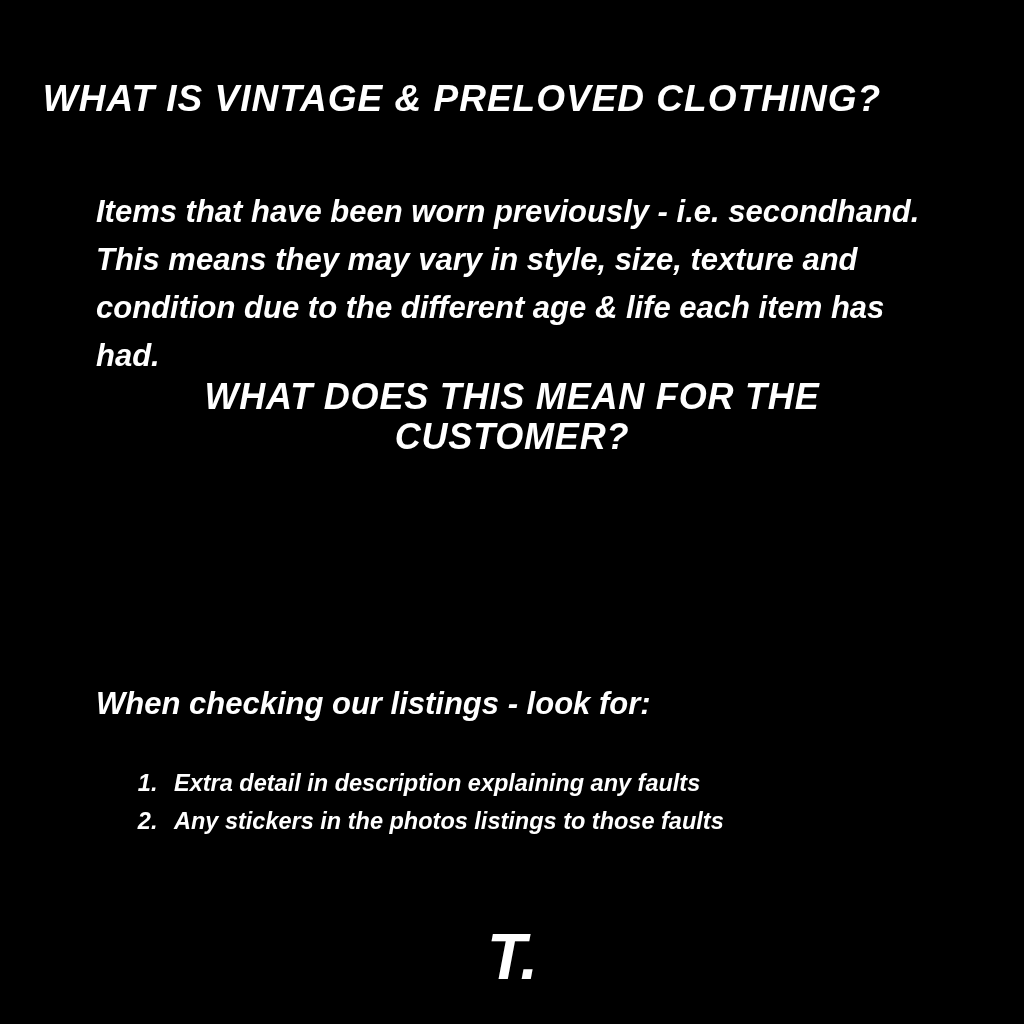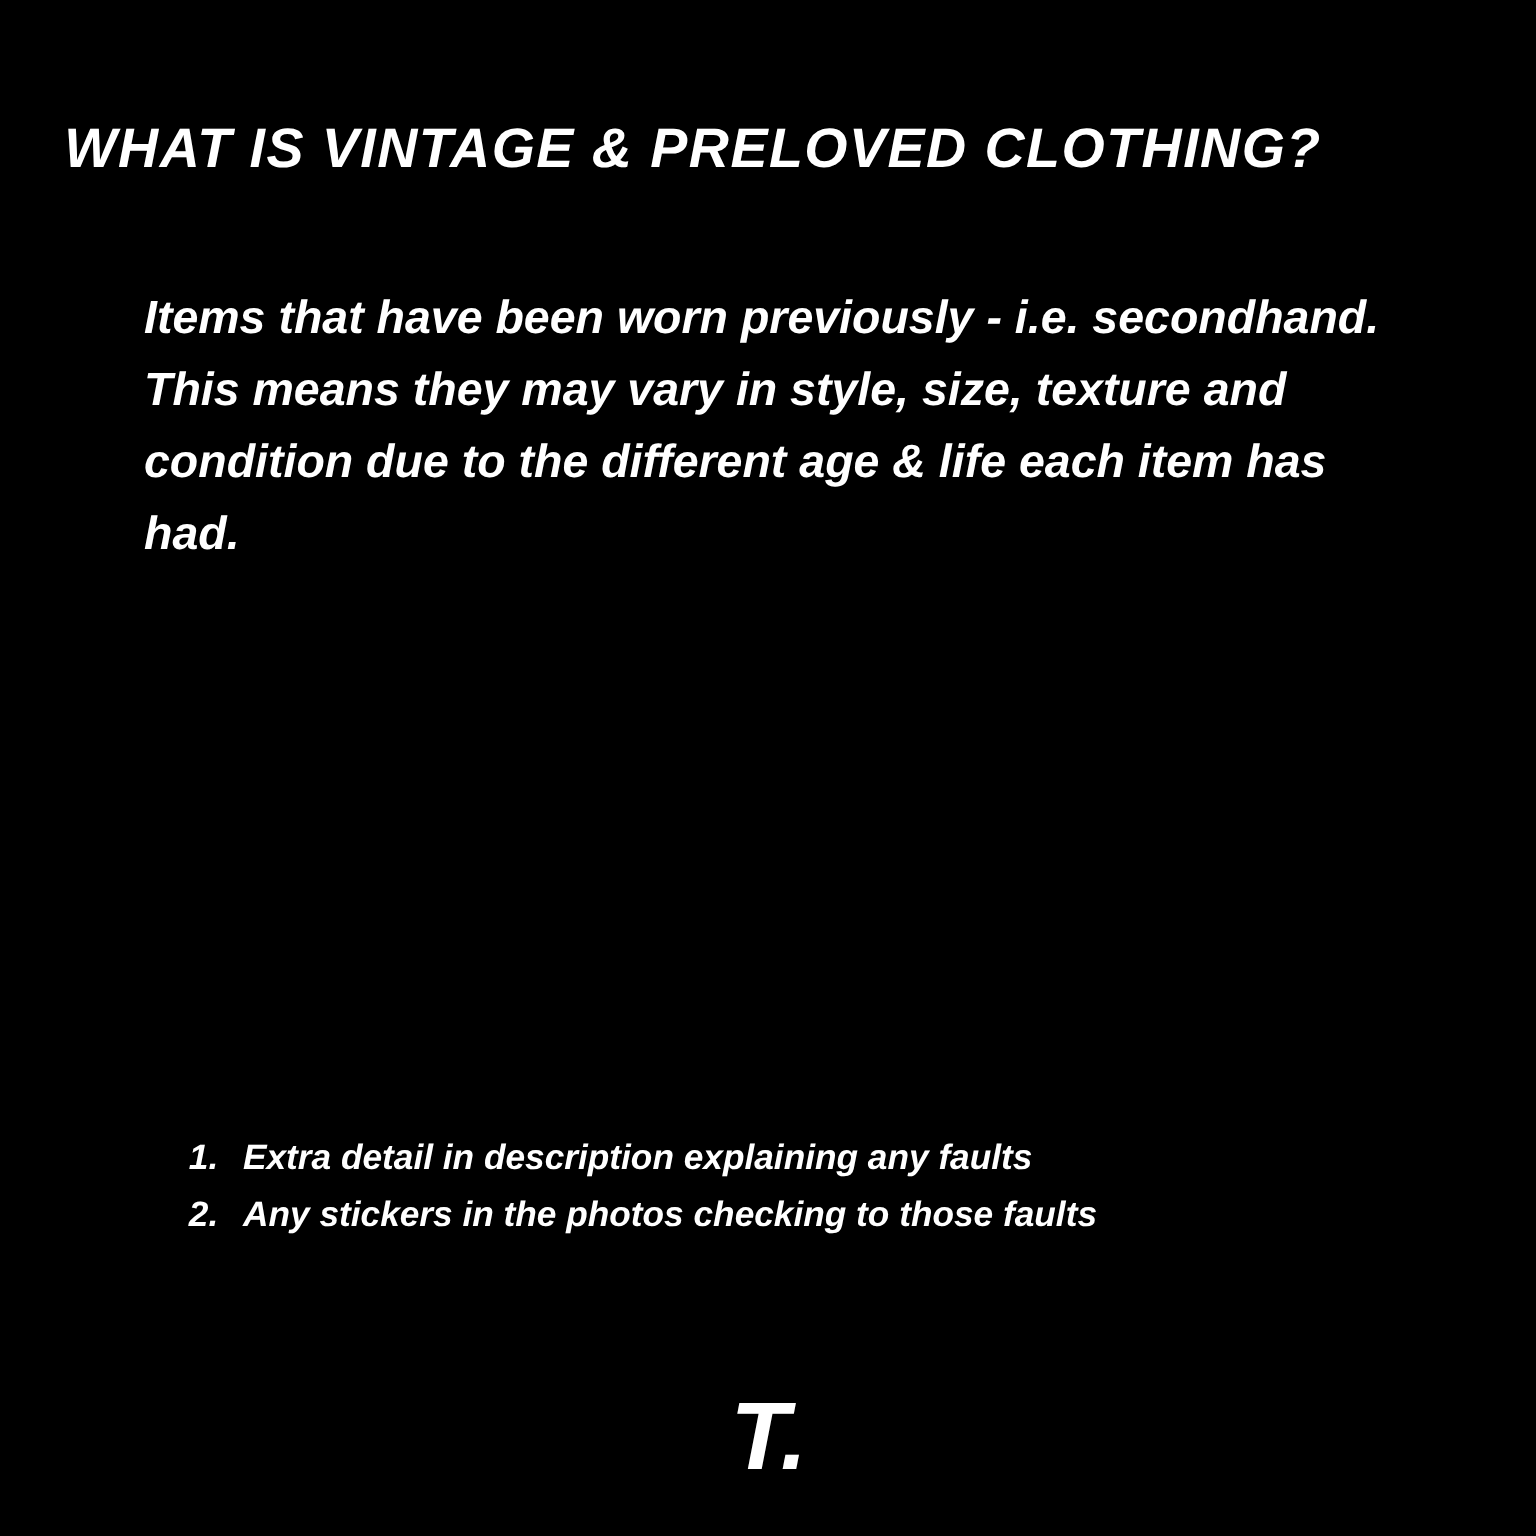--- a/index.html
+++ b/index.html
@@ -73,21 +73,21 @@
     top: 680px;
     width: 840px;
   }
   .list-wrap {
     position: absolute;
     left: 96px;
     top: 752px;
     width: 840px;
   }
   ol.faults {
-    margin: 0;
+    margin: 12px;
     padding-left: 56px;
     list-style-position: outside;
   }
   ol.faults li {
     font-weight: bold;
     font-style: italic;
     font-size: 23.5px;
     line-height: 1.62;
     padding-left: 10px;
   }
@@ -109,25 +109,31 @@
 <body>
 
 <div class="page">
 
   <h1 class="heading h1-main">WHAT IS VINTAGE &amp; PRELOVED CLOTHING?</h1>
 
   <div class="block-p1">
     <p class="body-text">Items that have been worn previously - i.e. secondhand. This means they may vary in style, size, texture and condition due to the different age &amp; life each item has had.</p>
   </div>
 
+  <div class="sub-heading-wrap">
+    <h2 class="heading h2-sub">WHAT DOES THIS MEAN FOR THE CUSTOMER?</h2>
+  </div>
 
 
+  <div class="block-p3">
+    <p class="body-text">When checking our listings - look for:</p>
+  </div>
 
   <div class="list-wrap">
     <ol class="faults">
       <li>Extra detail in description explaining any faults</li>
-      <li>Any stickers in the photos checking to those faults</li>
+      <li>Any stickers in the photos listings to those faults</li>
     </ol>
   </div>
 
   <div class="logo">T.</div>
 
 </div>
 
 </body></html>

